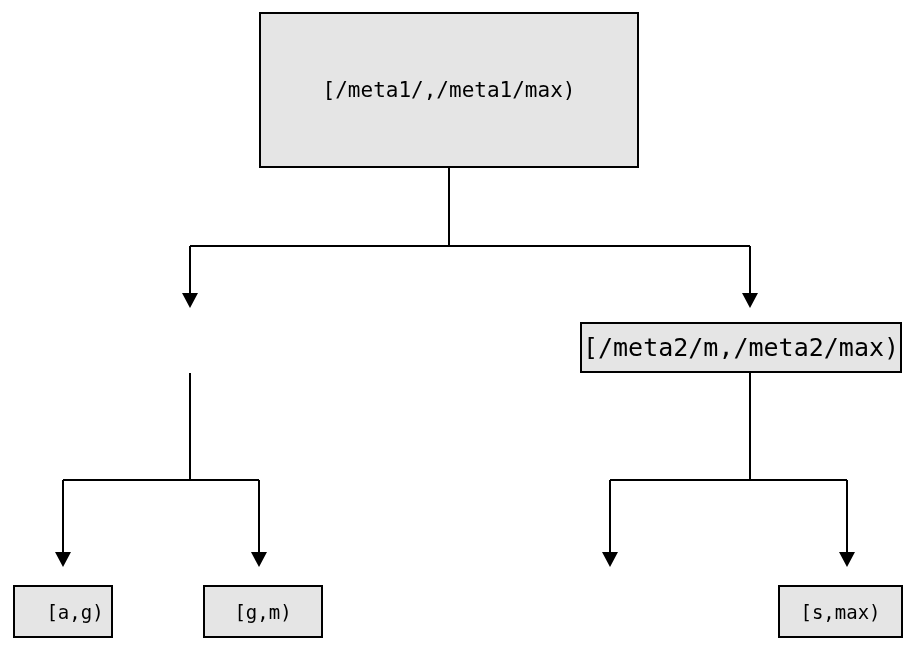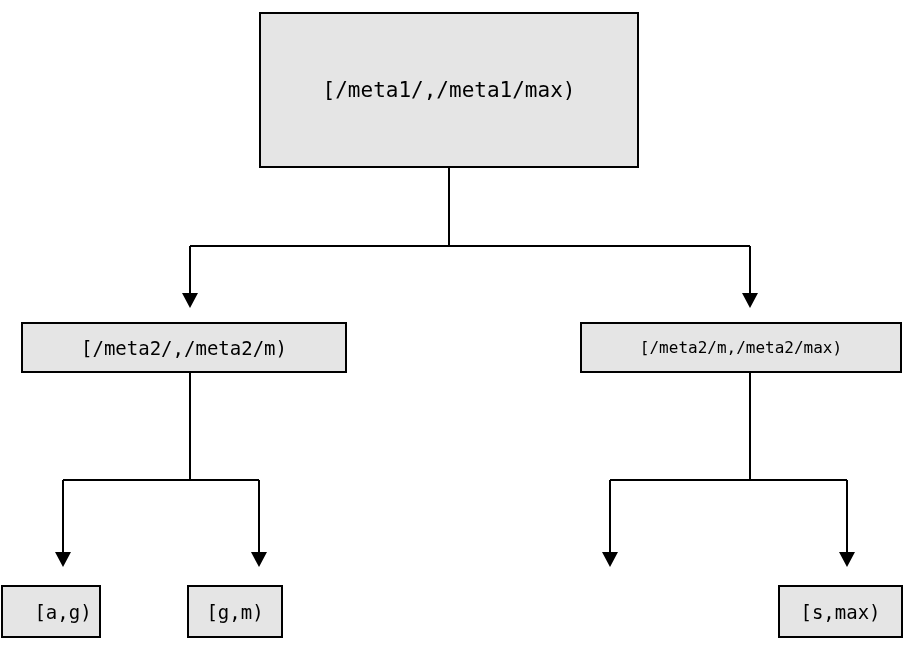--- a/index.html
+++ b/index.html
@@ -43,29 +43,29 @@
     top: 322px;
     width: 326px;
     height: 51px;
     font-size: 19px;
   }
   .node-mid-right {
     left: 580px;
     top: 322px;
     width: 322px;
     height: 51px;
-    font-size: 16px;
+    font-size: 25px;
   }
   .node-leaf {
     top: 585px;
     height: 53px;
     font-size: 19px;
   }
-  .leaf-1 { left: 1px;   width: 100px; padding-left: 24px; }
-  .leaf-2 { left: 187px; width: 96px; }
+  .leaf-1 { left: 13px;   width: 100px; padding-left: 24px; }
+  .leaf-2 { left: 203px; width: 120px; }
   .leaf-3 { left: 553px; width: 100px; }
   .leaf-4 { left: 778px; width: 125px; }
 
   #edges {
     position: absolute;
     left: 0;
     top: 0;
     width: 912px;
     height: 652px;
     pointer-events: none;
@@ -107,21 +107,20 @@
     <line x1="750" y1="373" x2="750" y2="480"></line>
     <line x1="610" y1="480" x2="847" y2="480"></line>
     <line x1="610" y1="480" x2="610" y2="553"></line>
     <polygon points="602,552 618,552 610,567"></polygon>
     <line x1="847" y1="480" x2="847" y2="553"></line>
     <polygon points="839,552 855,552 847,567"></polygon>
   </svg>
 
   <div class="node node-root">[/meta1/,/meta1/max)</div>
 
-  <div class="node node-mid-left">[/meta2/,/meta2/m)</div>
 
   <div class="node node-mid-right">[/meta2/m,/meta2/max)</div>
 
   <div class="node node-leaf leaf-1">[a,g)</div>
 
   <div class="node node-leaf leaf-2">[g,m)</div>
 
 
   <div class="node node-leaf leaf-4">[s,max)</div>
 

